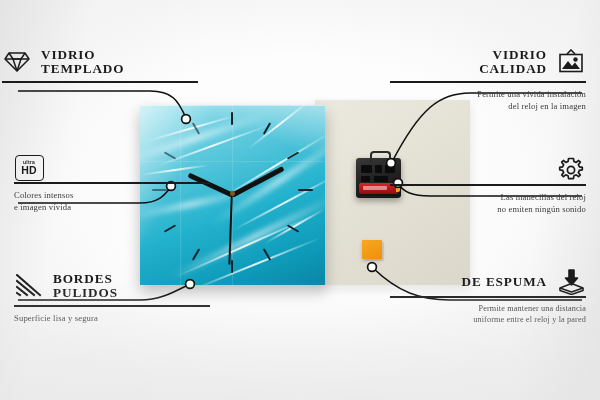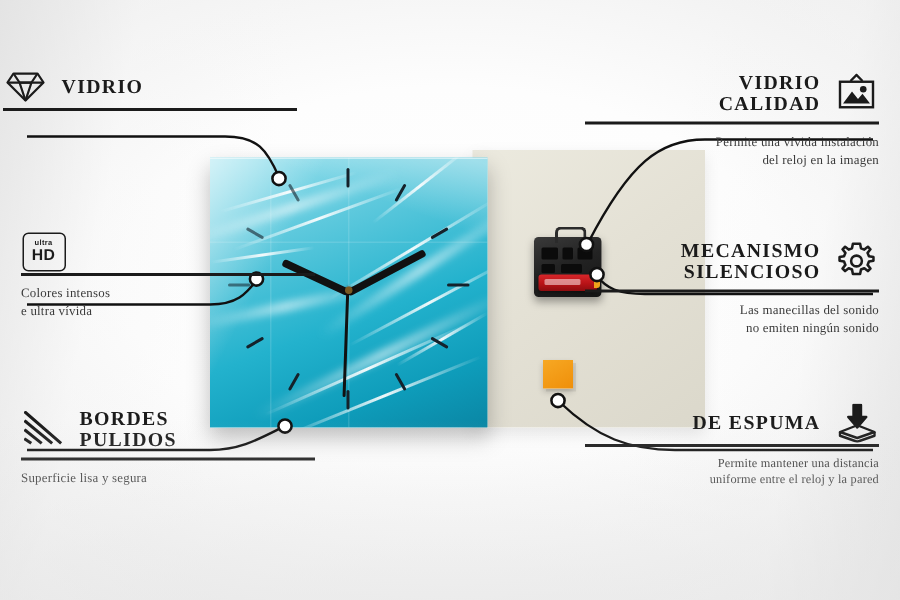--- a/index.html
+++ b/index.html
@@ -207,38 +207,39 @@
             <path d="M6,3 H22 L26,9 L14,21 L2,9 Z"></path>
             <path d="M2,9 H26"></path>
               <path d="M6,3 L10,9 L14,21"></path>
               <path d="M22,3 L18,9 L14,21"></path>
               <path d="M10,9 H18"></path>
           </g>
         </svg>
       </div>
       <div class="titlewrap">
         <span class="t1">VIDRIO</span>
+        <span class="t2">TEMPLADO</span>
       </div>
     </div>
     <div class="rule"></div>
   </div>
 
   <div class="feat left" style="left:14px;top:158px;">
     <div class="head">
       <div class="ico">
         <div class="hdbox">
           <span class="u">ultra</span>
           <span class="h">HD</span>
         </div>
       </div>
     </div>
     <div class="rule"></div>
     <div class="desc">
       <span>Colores intensos</span><br>
-      <span>e ultra vívida</span>
+      <span>e imagen vívida</span>
     </div>
   </div>
 
   <div class="feat left" style="left:14px;top:272px;">
     <div class="head">
       <div class="ico">
         <svg width="26" height="23" viewBox="0 0 26 23">
           <g stroke="#1b1b1b" stroke-width="2" stroke-linecap="square">
             <line x1="1" y1="1" x2="24" y2="21"></line>
             <line x1="1" y1="7" x2="18" y2="21"></line>
@@ -283,28 +284,24 @@
   </div>
 
   <div class="feat right" style="left:390px;top:160px;">
     <div class="head">
       <div class="ico">
         <svg width="26" height="26" viewBox="0 0 26 26">
           <path d="M13,1.5 l2.4,0 0.6,3.0 2.2,0.9 2.4,-1.9 1.7,1.7 -1.9,2.4 0.9,2.2 3.0,0.6 0,2.4 -3.0,0.6 -0.9,2.2 1.9,2.4 -1.7,1.7 -2.4,-1.9 -2.2,0.9 -0.6,3.0 -2.4,0 -2.4,0 -0.6,-3.0 -2.2,-0.9 -2.4,1.9 -1.7,-1.7 1.9,-2.4 -0.9,-2.2 -3.0,-0.6 0,-2.4 3.0,-0.6 0.9,-2.2 -1.9,-2.4 1.7,-1.7 2.4,1.9 2.2,-0.9 0.6,-3.0 z" fill="none" stroke="#1b1b1b" stroke-width="1.7" stroke-linejoin="round"></path>
           <circle cx="13" cy="13" r="3.6" fill="none" stroke="#1b1b1b" stroke-width="1.7"></circle>
         </svg>
       </div>
-      <div class="titlewrap">
-        <span class="t1">MECANISMO</span>
-        <span class="t2">SILENCIOSO</span>
-      </div>
     </div>
     <div class="rule"></div>
     <div class="desc">
-      <span>Las manecillas del sonido</span><br>
+      <span>Las manecillas del reloj</span><br>
       <span>no emiten ningún sonido</span>
     </div>
   </div>
 
   <div class="feat right" style="left:390px;top:272px;">
     <div class="head">
       <div class="ico">
         <svg width="27" height="26" viewBox="0 0 27 26">
           <g fill="none" stroke="#1b1b1b" stroke-width="1.6" stroke-linejoin="round">
             <path d="M11,1 h5 v8 h3.5 l-6,7 -6,-7 H11 z" fill="#1b1b1b"></path>

